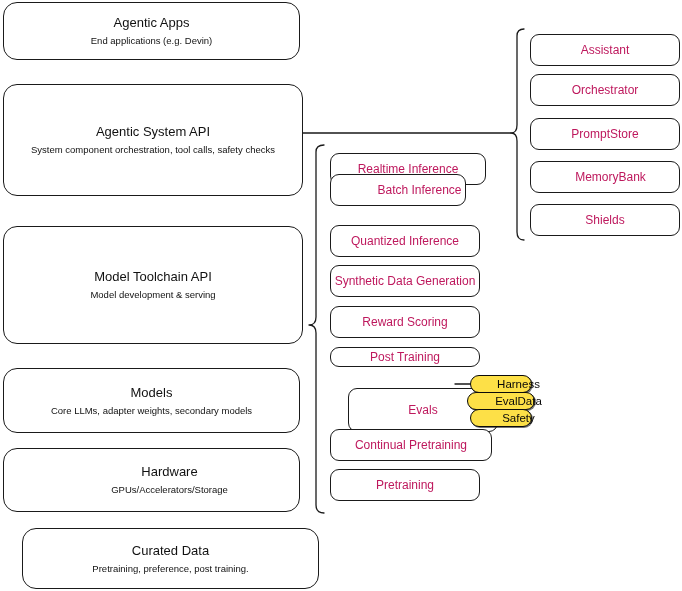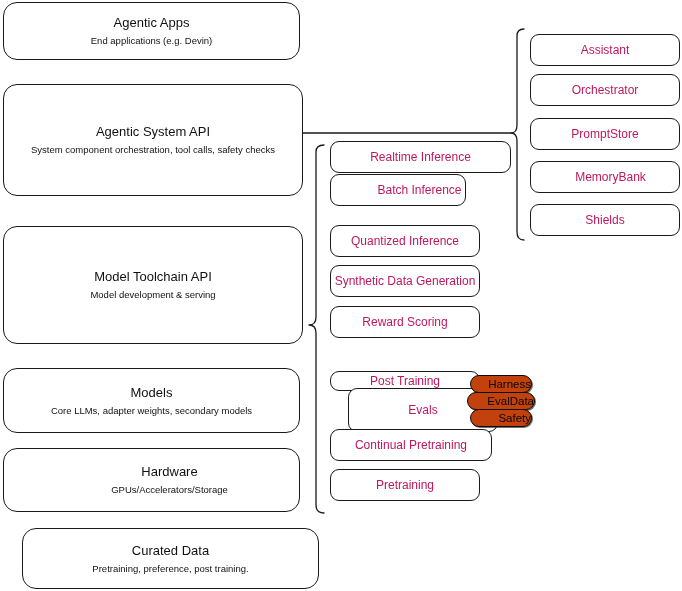--- a/index.html
+++ b/index.html
@@ -55,24 +55,24 @@
     font-size: 12px;
     color: #be185d;
     line-height: 15px;
     white-space: nowrap;
   }
   .mini-pill {
     position: absolute;
     box-sizing: border-box;
     border: 1.4px solid #0a0a0a;
     border-radius: 11px;
-    background: #c2410c;
+    background: #fde047;
     display: flex;
     align-items: center;
-    justify-content: flex-end;
+    justify-content: center;
     text-align: center;
     box-shadow: 1px 1px 0 rgba(0,0,0,0.55);
     padding-left: 35px;
   }
   .mini-pill-label {
     font-size: 11.5px;
     color: #080808;
     line-height: 14px;
     white-space: nowrap;
   }
@@ -145,36 +145,36 @@
   <div class="layer-box" style="left:3px; top:448px; width:297px; height:64px;padding-left:36px;">
     <div class="layer-title">Hardware</div>
     <div class="layer-sub">GPUs/Accelerators/Storage</div>
   </div>
 
   <div class="layer-box" style="left:3px; top:528px; width:297px; height:61px;margin-left:19px;">
     <div class="layer-title">Curated Data</div>
     <div class="layer-sub">Pretraining, preference, post training.</div>
   </div>
 
-  <div class="pill-box" style="left:330px; top:141px; width:181px; height:32px;">
+  <div class="pill-box" style="left:330px; top:153px; width:156px; height:32px;">
     <div class="pill-label">Realtime Inference</div>
   </div>
   <div class="pill-box" style="left:330px; top:174px; width:136px; height:32px;padding-left:43px;">
     <div class="pill-label">Batch Inference</div>
   </div>
   <div class="pill-box" style="left:330px; top:225px; width:150px; height:32px;">
     <div class="pill-label">Quantized Inference</div>
   </div>
   <div class="pill-box" style="left:330px; top:265px; width:150px; height:32px;">
     <div class="pill-label">Synthetic Data Generation</div>
   </div>
   <div class="pill-box" style="left:330px; top:306px; width:150px; height:32px;">
     <div class="pill-label">Reward Scoring</div>
   </div>
-  <div class="pill-box" style="left:330px; top:347px; width:150px; height:20px;margin-top:24px;">
+  <div class="pill-box" style="left:330px; top:347px; width:150px; height:20px;">
     <div class="pill-label">Post Training</div>
   </div>
   <div class="pill-box" style="left:348px; top:388px; width:150px; height:44px;">
     <div class="pill-label">Evals</div>
   </div>
   <div class="pill-box" style="left:330px; top:429px; width:162px; height:32px;">
     <div class="pill-label">Continual Pretraining</div>
   </div>
   <div class="pill-box" style="left:330px; top:469px; width:150px; height:32px;">
     <div class="pill-label">Pretraining</div>

